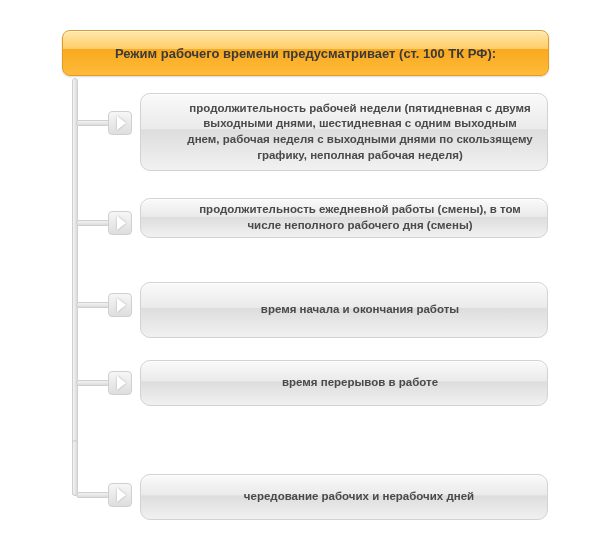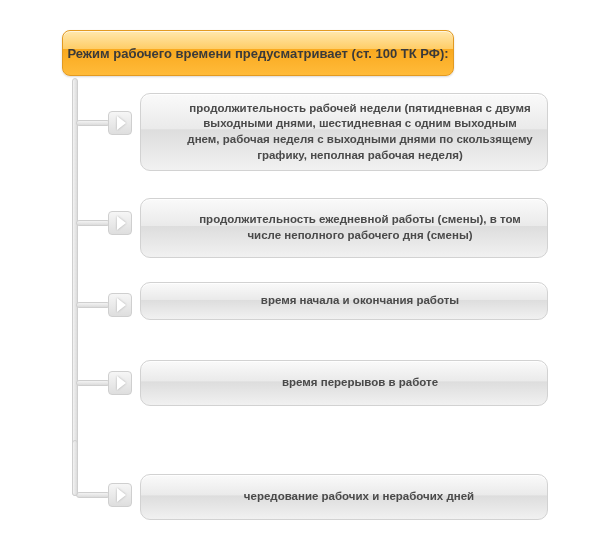--- a/index.html
+++ b/index.html
@@ -14,21 +14,21 @@
   }
   .canvas {
     position: relative;
     width: 600px;
     height: 557px;
   }
   .header-bar {
     position: absolute;
     left: 62px;
     top: 30px;
-    width: 392px;
+    width: 487px;
     height: 46px;
     border-radius: 8px;
     box-shadow: inset 0 1px 0 rgba(255,255,255,0.6), 0 1px 2px rgba(0,0,0,0.15);
     border: 1px solid #e29a22;
     background: linear-gradient(to bottom,
       #ffe8ae 0%,
       #ffcd67 40%,
       #f9a91f 41%,
       #ffbb3a 100%);
     display: flex;
@@ -142,29 +142,29 @@
     <div class="arrow"></div>
   </div>
   <div class="item-box" style="top:93px;height:78px;">
     <span>продолжительность рабочей недели (пятидневная с двумя выходными днями, шестидневная с одним выходным днем, рабочая неделя с выходными днями по скользящему графику, неполная рабочая неделя)</span>
   </div>
 
   <div class="branch" style="top:200px;">
     <div class="horiz"></div>
     <div class="arrow"></div>
   </div>
-  <div class="item-box" style="top:198px;height:60px;">
+  <div class="item-box" style="top:198px;height:40px;">
     <span>продолжительность ежедневной работы (смены), в том числе неполного рабочего дня (смены)</span>
   </div>
 
   <div class="branch" style="top:282px;">
     <div class="horiz"></div>
     <div class="arrow"></div>
   </div>
-  <div class="item-box" style="top:282px;height:38px;">
+  <div class="item-box" style="top:282px;height:56px;">
     <span>время начала и окончания работы</span>
   </div>
 
   <div class="branch" style="top:360px;">
     <div class="horiz"></div>
     <div class="arrow"></div>
   </div>
   <div class="item-box" style="top:360px;height:46px;">
     <span>время перерывов в работе</span>
   </div>

